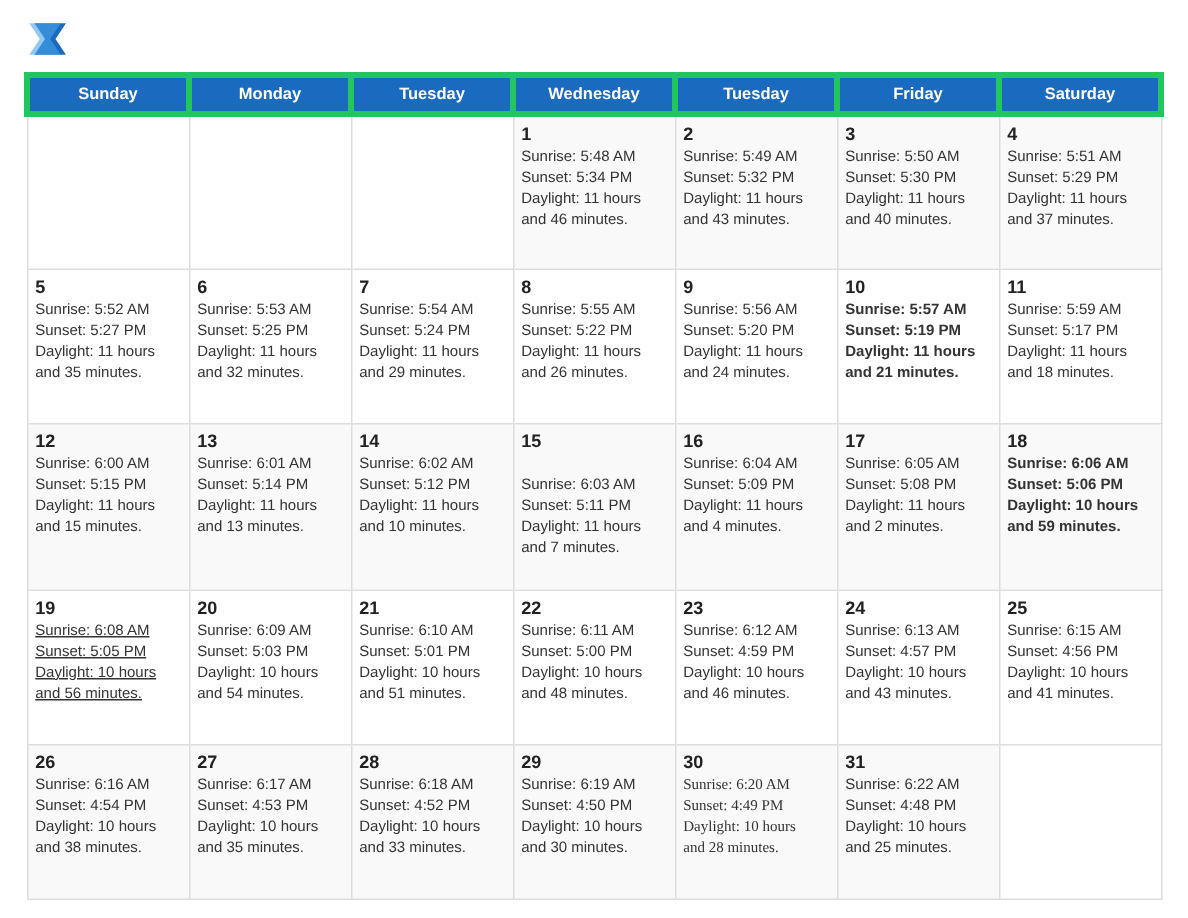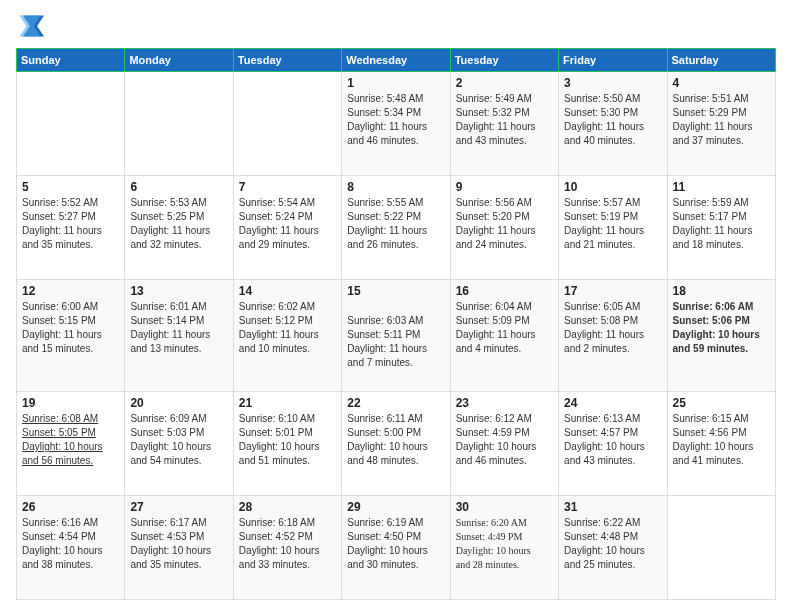--- a/index.html
+++ b/index.html
@@ -67,22 +67,22 @@
       table-layout: fixed;
     }
     .calendar thead tr {
       background-color: #1a6bbf;
     }
     .calendar thead th {
       color: #fff;
       font-size: 11px;
       font-weight: bold;
       padding: 5px 4px;
-      text-align: left;
-      border: 1px solid #22c55e;
+      text-align: center;
+      border: 4px solid #22c55e;
     }
     .calendar tbody tr {
       border-bottom: 1px solid #ccc;
     }
     .calendar tbody td {
       vertical-align: top;
       padding: 4px 5px;
       border: 1px solid #ddd;
       font-size: 9.5px;
       color: #222;
@@ -205,21 +205,21 @@
           </td>
           <td>
             <span class="day-number">9</span>
             <div class="day-info" style="white-space: pre-line;">Sunrise: 5:56 AM
 Sunset: 5:20 PM
 Daylight: 11 hours
 and 24 minutes.</div>
           </td>
           <td>
             <span class="day-number">10</span>
-            <div class="day-info" style="white-space: pre-line;">Sunrise: 5:57 AM
+            <div class="day-info" style="white-space: pre-line; font-weight: bold;">Sunrise: 5:57 AM
 Sunset: 5:19 PM
 Daylight: 11 hours
 and 21 minutes.</div>
           </td>
           <td>
             <span class="day-number">11</span>
             <div class="day-info" style="white-space: pre-line;">Sunrise: 5:59 AM
 Sunset: 5:17 PM
 Daylight: 11 hours
 and 18 minutes.</div>

